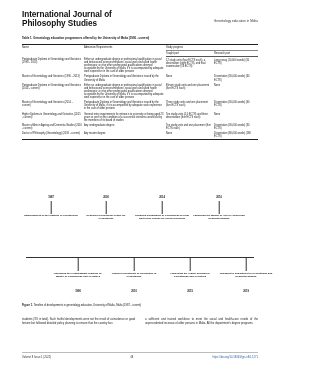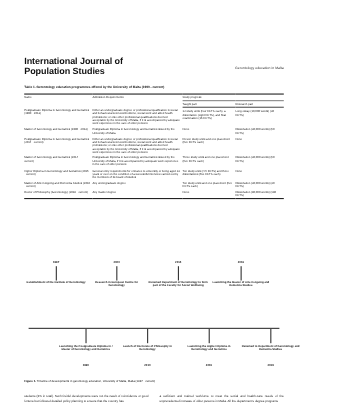--- a/index.html
+++ b/index.html
@@ -7,21 +7,20 @@
     width:280px;height:380px;
     background:#ffffff;
     font-family:"Liberation Sans", sans-serif;
     color:#1a1a1a;
     overflow:hidden;
     position:relative;
   }
   .page{
     position:absolute;inset:0;
     padding:0;
-    margin-top:41px;
   }
   
   .masthead{
     position:absolute;left:22px;top:10px;width:236px;
     display:flex;justify-content:space-between;align-items:flex-start;
   }
   .journal-title{
     font-size:8.2px;line-height:9.4px;font-weight:bold;
     letter-spacing:-0.05px;color:#111;
   }
@@ -95,21 +94,21 @@
   .footer .pageno{color:#333;}
 </style>
 </head>
 <body>
 
 <div class="page">
 
   <div class="masthead">
     <div>
       <div class="journal-title">International Journal of</div>
-      <div class="journal-title">Population Studies</div>
+      <div class="journal-title">Philosophy Studies</div>
     </div>
     <div class="running-head">Gerontology education in Malta</div>
   </div>
 
   <div class="table-caption">Table 1. Gerontology education programmes offered by the University of Malta (1990 - current)</div>
 
   <table class="grid">
     <colgroup>
       <col class="c1">
         <col class="c2">

